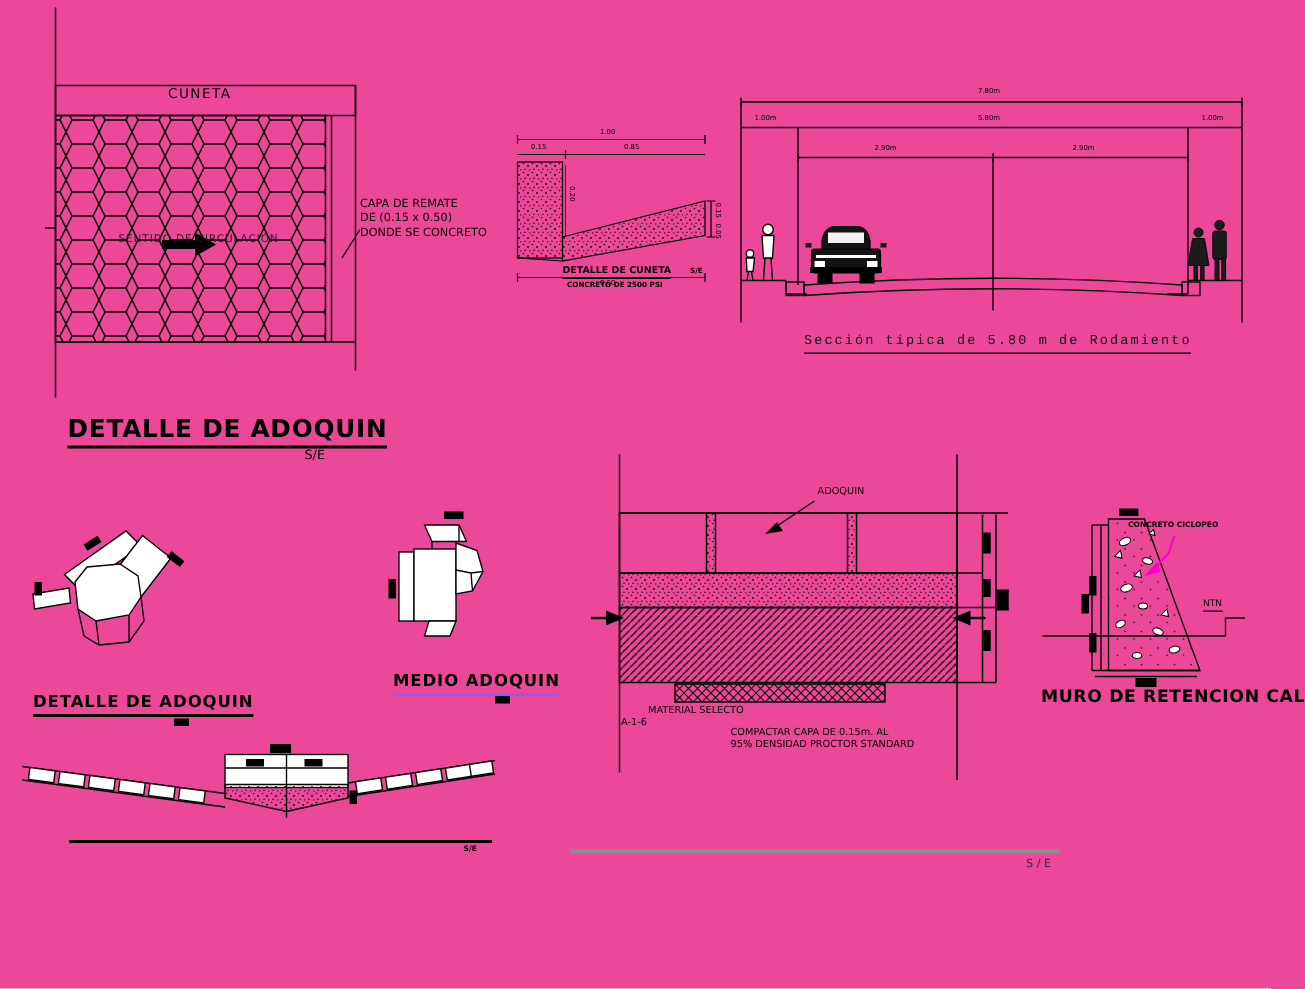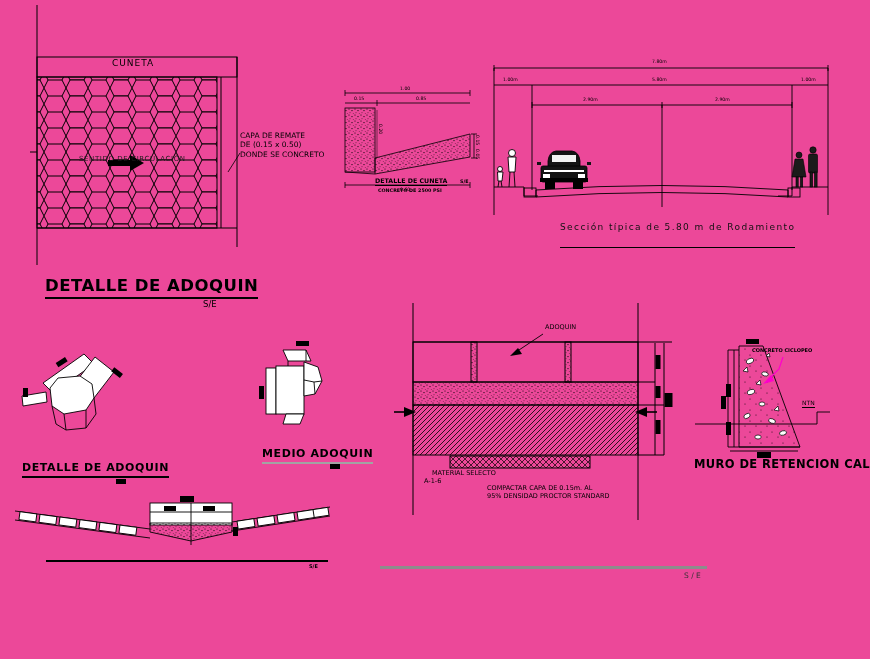--- a/index.html
+++ b/index.html
@@ -11,37 +11,37 @@
   .t-sentido{left:79px;top:139px;font-size:7px;letter-spacing:.6px;color:#1d1d1d;margin-top:16px;}
   .t-viga{left:240px;top:131px;font-size:7.5px;line-height:1.25;}
   .t-plan-title{left:45px;top:277px;font-size:16.5px;font-weight:bold;letter-spacing:.5px;
                 border-bottom:2.5px solid #000;padding-bottom:1px;}
   .t-plan-scale{left:203px;top:300px;font-size:8.5px;}
   .dim{font-size:4.6px;letter-spacing:0;}
   .dim-v{font-size:4.6px;writing-mode:vertical-rl;}
   .t-cun-cap{left:375px;top:177px;font-size:6.3px;font-weight:bold;border-bottom:1px solid #000;padding-bottom:1px;}
   .t-cun-scale{left:460px;top:179px;font-size:4.8px;font-weight:bold;}
   .t-cun-mat{left:378px;top:188px;font-size:4.8px;font-weight:bold;}
-  .t-road-cap{left:560px;top:222px;font-size:9px;letter-spacing:1.4px;color:#111;
-              border-bottom:1.4px solid #000;padding-bottom:15px;}
+  .t-road-cap{left:536px;top:222px;font-size:9px;letter-spacing:1.4px;color:#111;
+              border-bottom:1.4px solid #000;padding-bottom:3px;font-family:Liberation Mono, monospace;}
   .t-adoquin{left:545px;top:324px;font-size:6.5px;}
   .t-mat1{left:432px;top:470px;font-size:6.5px;}
-  .t-mat2{left:424px;top:478px;font-size:6.5px;}
+  .t-mat2{left:414px;top:478px;font-size:6.5px;}
   .t-comp1{left:487px;top:485px;font-size:6.5px;}
   .t-comp2{left:487px;top:493px;font-size:6.5px;}
   .t-big-title{left:381px;top:533px;font-size:21px;font-weight:bold;letter-spacing:.5px;word-spacing:14px;}
   .big-rule{position:absolute;left:380px;top:566px;width:327px;height:2.5px;background:#8c8c8c;}
   .t-big-scale{left:684px;top:572px;font-size:7.5px;color:#333;}
   .t-wall-note{left:752px;top:348px;font-size:5px;font-weight:bold;}
   .t-ntn{left:802px;top:400px;font-size:6px;border-bottom:1px solid #000;padding-bottom:0;}
   .t-wall-title{left:694px;top:458px;font-size:11.5px;font-weight:bold;letter-spacing:.4px;}
   .t-iso-title{left:22px;top:462px;font-size:11px;font-weight:bold;letter-spacing:.6px;
                border-bottom:2px solid #000;padding-bottom:1px;}
   .t-half-title{left:262px;top:448px;font-size:11px;font-weight:bold;letter-spacing:.6px;
-               border-bottom:2px solid #a3a3a3;padding-bottom:1px;}
+               border-bottom:2px solid #8b5cf6;padding-bottom:1px;}
   .t-vado-title{left:48px;top:545px;font-size:10.5px;font-weight:bold;letter-spacing:.4px;}
   .vado-rule{position:absolute;left:46px;top:560px;width:282px;height:1.8px;background:#000;}
   .t-vado-scale{left:309px;top:564px;font-size:5px;font-weight:bold;}
   .mark{position:absolute;background:#000;}
 </style>
 </head>
 <body>
 
 <div id="canvas">
 

